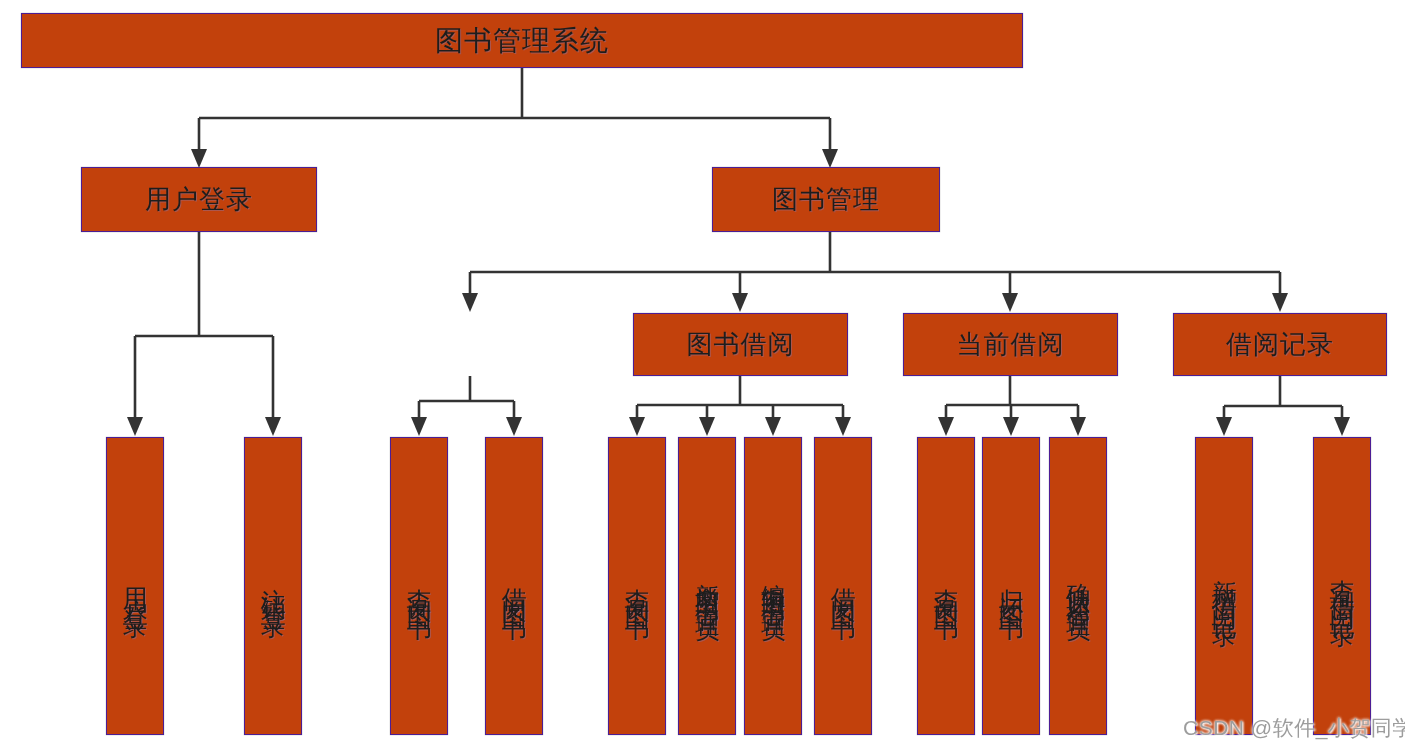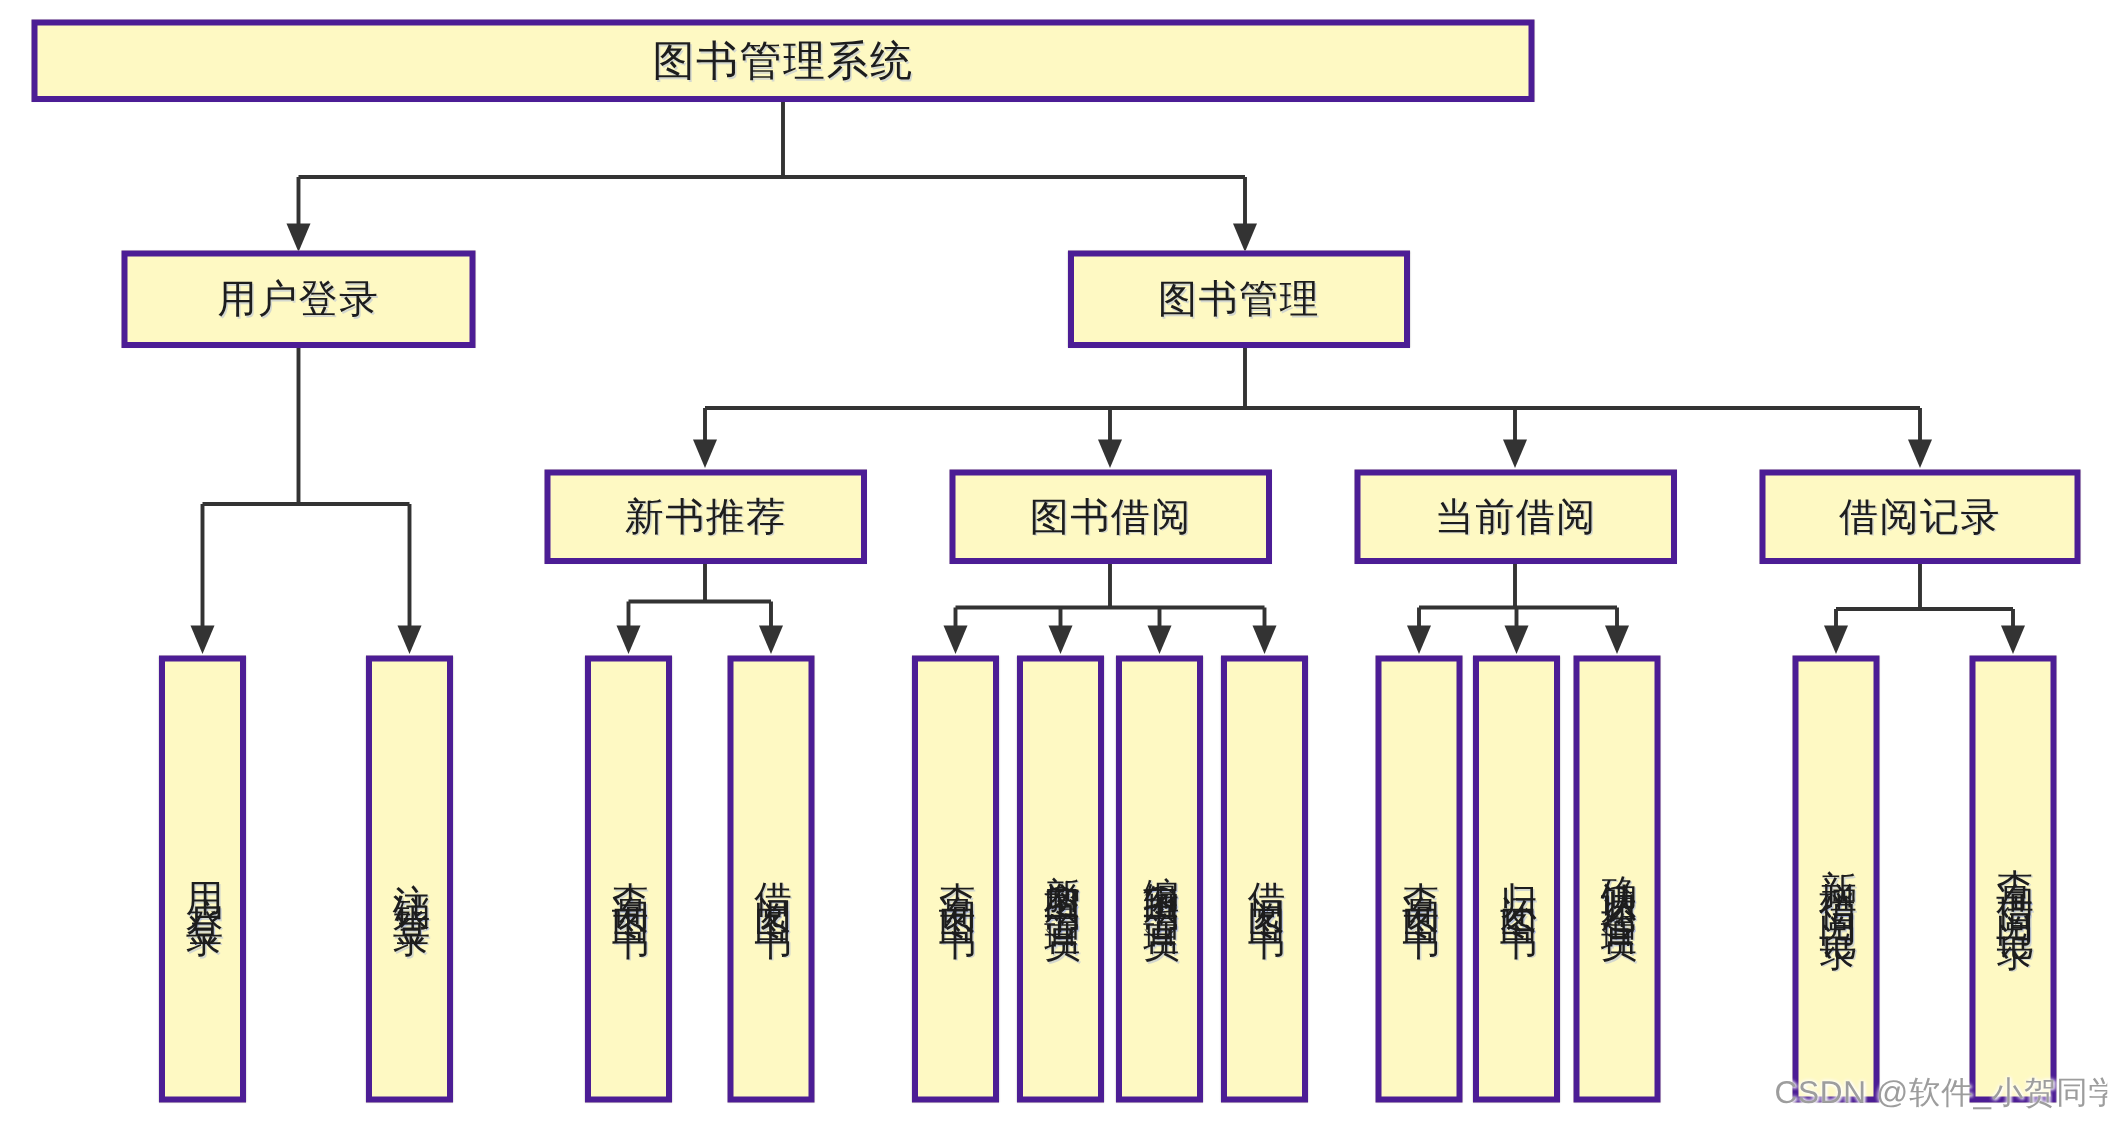--- a/index.html
+++ b/index.html
@@ -13,22 +13,22 @@
   }
   svg.connectors {
     position: absolute;
     left: 0; top: 0;
     width: 1405px; height: 747px;
     pointer-events: none;
   }
   .box {
     position: absolute;
     box-sizing: border-box;
-    border: 4px solid #4c1d95;
-    background: #fef9c3;
+    border: 1px solid #4c1d95;
+    background: #c2410c;
     display: flex;
     align-items: center;
     justify-content: center;
     color: #1d1d1d;
     box-shadow: 0 0 1px rgba(60,60,60,0.5);
   }
   .hbox {
     font-size: 26px;
     letter-spacing: 1px;
     text-shadow: 1px 1px 0 rgba(115,140,235,0.30);
@@ -117,21 +117,20 @@
       <path transform="translate(1224,436)" d="M-8,-19 L8,-19 L0,0 Z"></path>
       <path transform="translate(1342,436)" d="M-8,-19 L8,-19 L0,0 Z"></path>
     </g>
   </svg>
 
   <div class="box hbox root n-root">图书管理系统</div>
 
   <div class="box hbox n-l2a">用户登录</div>
   <div class="box hbox n-l2b">图书管理</div>
 
-  <div class="box hbox n-l3a">新书推荐</div>
   <div class="box hbox n-l3b">图书借阅</div>
   <div class="box hbox n-l3c">当前借阅</div>
   <div class="box hbox n-l3d">借阅记录</div>
 
   <div class="box vbox leaf lf1">
     <span>用户登录</span>
   </div>
   <div class="box vbox leaf lf2">
     <span>注销登录</span>
   </div>

